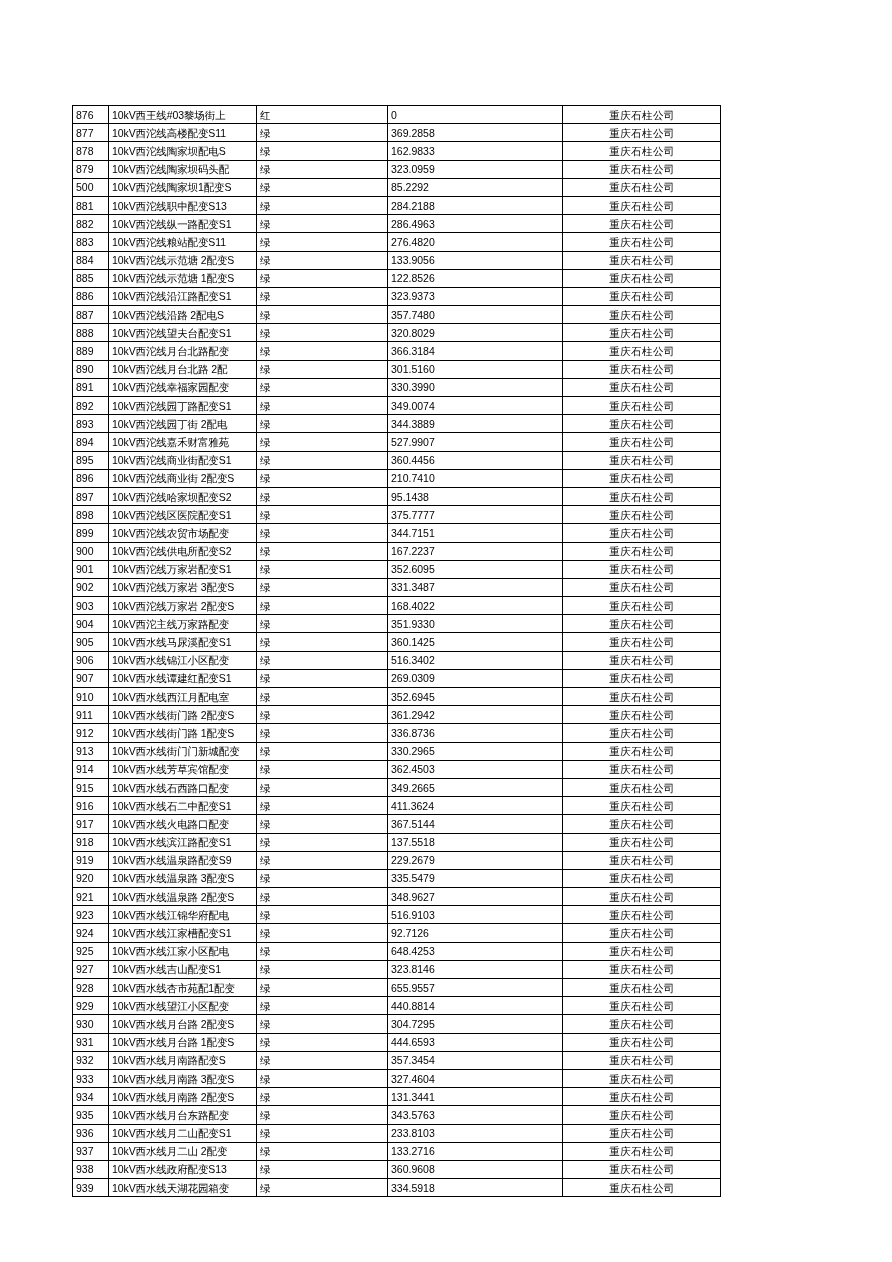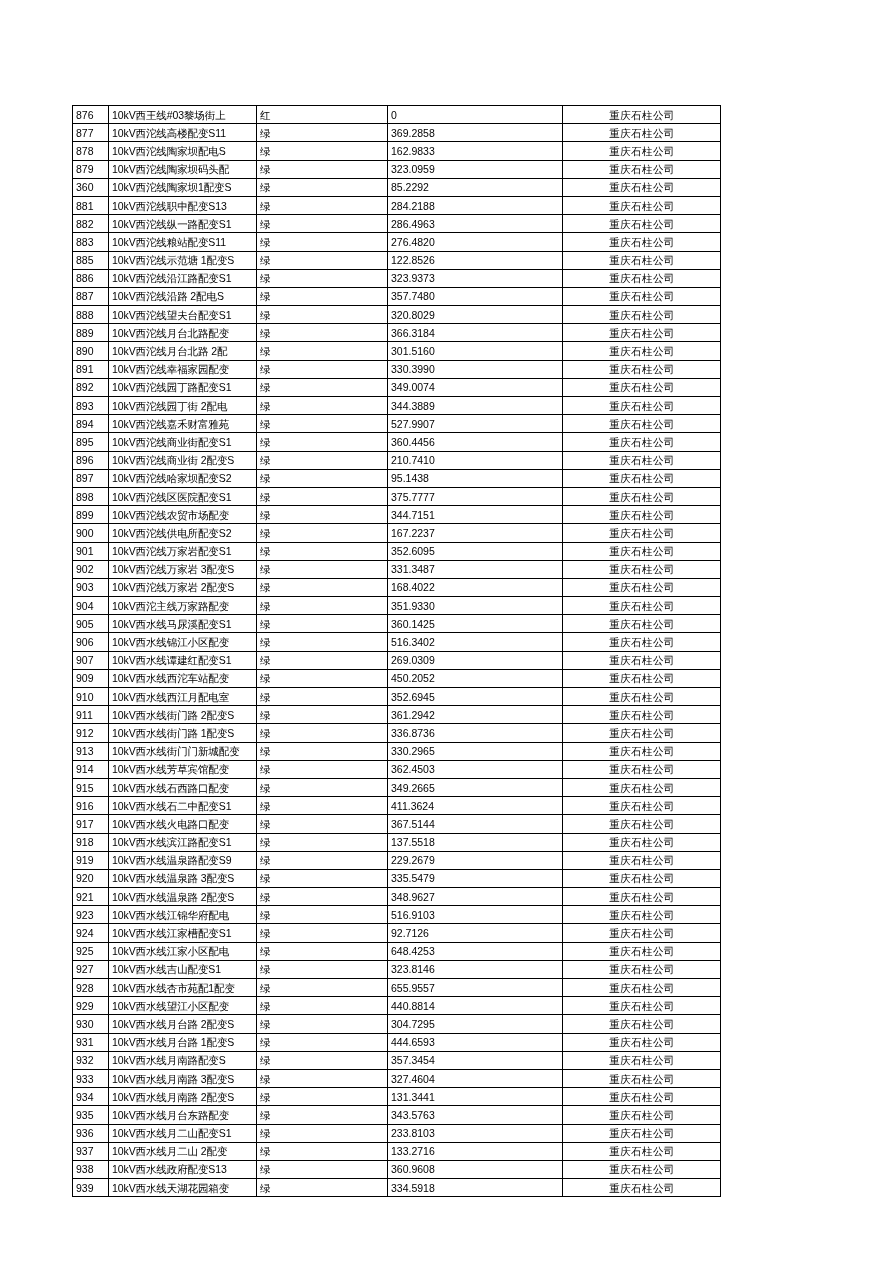--- a/index.html
+++ b/index.html
@@ -92,21 +92,21 @@
           <td class="org">重庆石柱公司</td>
         </tr>
         <tr>
           <td class="index">879</td>
           <td class="name">10kV西沱线陶家坝码头配</td>
           <td class="color">绿</td>
           <td class="value">323.0959</td>
           <td class="org">重庆石柱公司</td>
         </tr>
         <tr>
-          <td class="index">360</td>
+          <td class="index">500</td>
           <td class="name">10kV西沱线陶家坝1配变S</td>
           <td class="color">绿</td>
           <td class="value">85.2292</td>
           <td class="org">重庆石柱公司</td>
         </tr>
         <tr>
           <td class="index">881</td>
           <td class="name">10kV西沱线职中配变S13</td>
           <td class="color">绿</td>
           <td class="value">284.2188</td>
@@ -120,20 +120,27 @@
           <td class="org">重庆石柱公司</td>
         </tr>
         <tr>
           <td class="index">883</td>
           <td class="name">10kV西沱线粮站配变S11</td>
           <td class="color">绿</td>
           <td class="value">276.4820</td>
           <td class="org">重庆石柱公司</td>
         </tr>
         <tr>
+          <td class="index">884</td>
+          <td class="name">10kV西沱线示范塘 2配变S</td>
+          <td class="color">绿</td>
+          <td class="value">133.9056</td>
+          <td class="org">重庆石柱公司</td>
+        </tr>
+        <tr>
           <td class="index">885</td>
           <td class="name">10kV西沱线示范塘 1配变S</td>
           <td class="color">绿</td>
           <td class="value">122.8526</td>
           <td class="org">重庆石柱公司</td>
         </tr>
         <tr>
           <td class="index">886</td>
           <td class="name">10kV西沱线沿江路配变S1</td>
           <td class="color">绿</td>
@@ -278,27 +285,20 @@
           <td class="name">10kV西水线锦江小区配变</td>
           <td class="color">绿</td>
           <td class="value">516.3402</td>
           <td class="org">重庆石柱公司</td>
         </tr>
         <tr>
           <td class="index">907</td>
           <td class="name">10kV西水线谭建红配变S1</td>
           <td class="color">绿</td>
           <td class="value">269.0309</td>
-          <td class="org">重庆石柱公司</td>
-        </tr>
-        <tr>
-          <td class="index">909</td>
-          <td class="name">10kV西水线西沱车站配变</td>
-          <td class="color">绿</td>
-          <td class="value">450.2052</td>
           <td class="org">重庆石柱公司</td>
         </tr>
         <tr>
           <td class="index">910</td>
           <td class="name">10kV西水线西江月配电室</td>
           <td class="color">绿</td>
           <td class="value">352.6945</td>
           <td class="org">重庆石柱公司</td>
         </tr>
         <tr>

